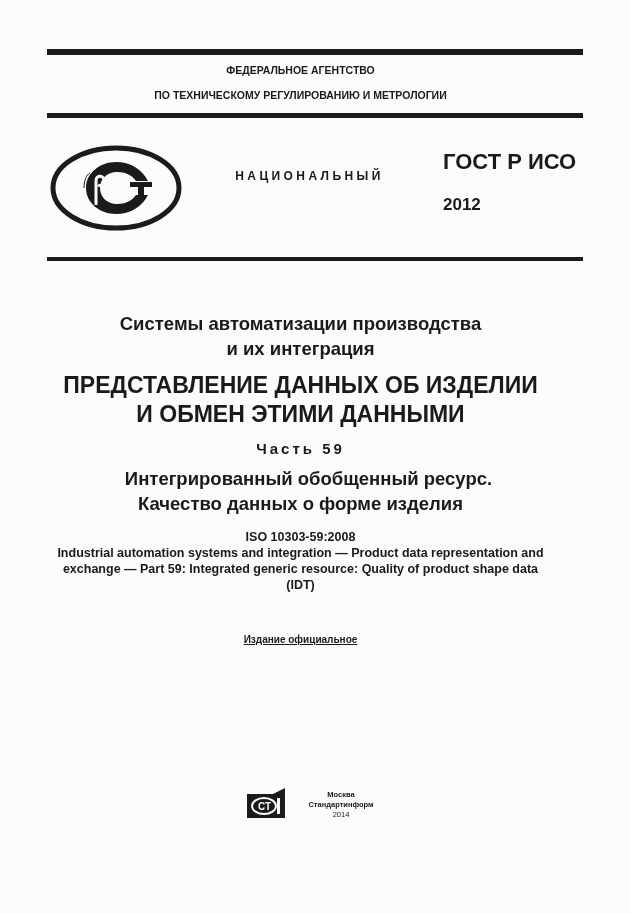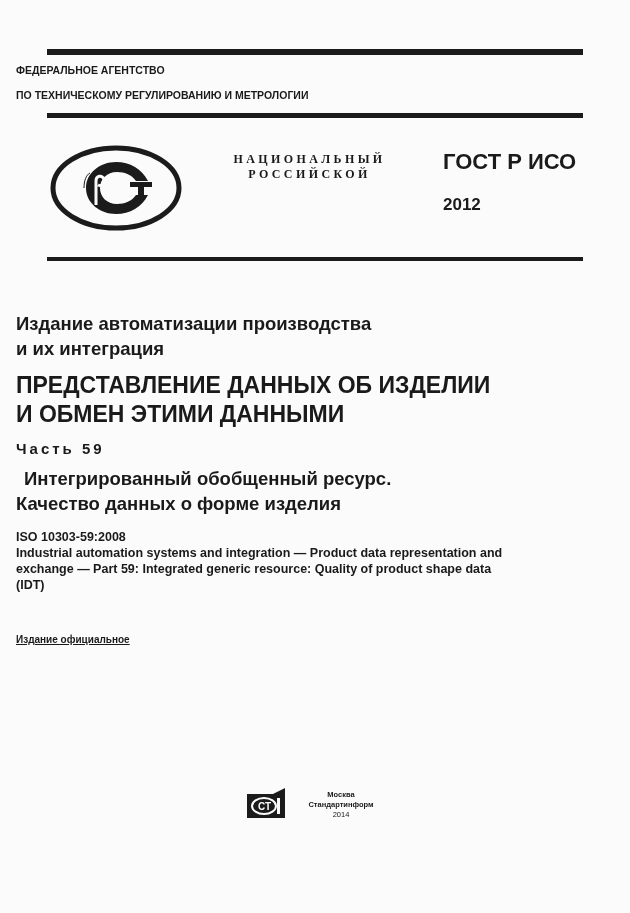--- a/index.html
+++ b/index.html
@@ -3,21 +3,21 @@
   <meta charset="utf-8">
   <style>
     html, body { margin: 0; padding: 0; }
     body {
       width: 630px; height: 913px; position: relative; overflow: hidden;
       background: #fbfbfb; color: #1a1a1a;
       font-family: "Liberation Sans", sans-serif;
     }
     .abs { position: absolute; }
     .rule { position: absolute; left: 47px; width: 536px; background: #1b1b1b; }
-    .center { position: absolute; left: 16px; width: 601px; text-align: left; font-weight: bold; }
+    .center { position: absolute; left: 0; width: 601px; text-align: center; font-weight: bold; }
     .agency { font-size: 10.5px; letter-spacing: 0; }
     .natstd { position: absolute; left: 222px; width: 175px; text-align: center; font-weight: bold;
               font-size: 12px; letter-spacing: 3.4px; line-height: 15px; }
     .gost { position: absolute; left: 443px; font-weight: bold; font-size: 22px; line-height: 27px; }
     .gost .small { font-size: 17px; margin-top: 16px; }
     .subtitle1 { font-size: 18.5px; line-height: 25px; }
     .title-main { font-size: 23px; line-height: 30px; }
     .part { font-size: 15px; letter-spacing: 3px; }
     .subtitle2 { font-size: 18.5px; line-height: 25px; }
     .iso { font-size: 12.5px; line-height: 16px; }
@@ -36,33 +36,32 @@
   <svg width="132" height="86" viewBox="0 0 132 86">
     <ellipse cx="66" cy="43" rx="63" ry="40" fill="none" stroke="#1b1b1b" stroke-width="5"></ellipse>
     <path d="M98 36 C92 24 80 17 66 17 C50 17 36 28 36 43 C36 58 50 69 66 69 C80 69 92 62 98 50 L86 50 C82 56 75 59 67 59 C57 59 50 52 50 43 C50 34 57 27 67 27 C75 27 82 30 86 36 Z" fill="#1b1b1b"></path>
     <path d="M40 28 C36 30 34 36 34 43" fill="none" stroke="#1b1b1b" stroke-width="1"></path>
     <path d="M46 60 L46 36 C46 30 52 30 54 34 C56 38 52 42 48 40" fill="none" stroke="#fbfbfb" stroke-width="3"></path>
     <rect x="80" y="37" width="22" height="5" fill="#1b1b1b"></rect>
     <rect x="88" y="37" width="6" height="15" fill="#1b1b1b"></rect>
   </svg>
 </div>
 
-<div class="natstd" style="top:152px;font-family:Liberation Serif, serif;">
+<div class="natstd" style="top:169px;">
   <div>НАЦИОНАЛЬНЫЙ</div>
-  <div>РОССИЙСКОЙ</div>
 </div>
 
 <div class="gost" style="top:148px;">
   <div>ГОСТ Р ИСО</div>
   <div class="small">2012</div>
 </div>
 
 <div class="rule" style="top:257px;height:4px;"></div>
 
-<div class="center subtitle1" style="top:311px;">Издание автоматизации производства</div>
+<div class="center subtitle1" style="top:311px;">Системы автоматизации производства</div>
 <div class="center subtitle1" style="top:336px;">и их интеграция</div>
 <div class="center title-main" style="top:370px;">ПРЕДСТАВЛЕНИЕ ДАННЫХ ОБ ИЗДЕЛИИ</div>
 <div class="center title-main" style="top:399px;">И ОБМЕН ЭТИМИ ДАННЫМИ</div>
 <div class="center part" style="top:440px;">Часть 59</div>
 <div class="center subtitle2" style="top:466px;padding-left:8px;">Интегрированный обобщенный ресурс.</div>
 <div class="center subtitle2" style="top:491px;">Качество данных о форме изделия</div>
 
 <div class="center iso" style="top:529px;">ISO 10303-59:2008</div>
 <div class="center iso" style="top:545px;">Industrial automation systems and integration — Product data representation and</div>
 <div class="center iso" style="top:561px;">exchange — Part 59: Integrated generic resource: Quality of product shape data</div>

